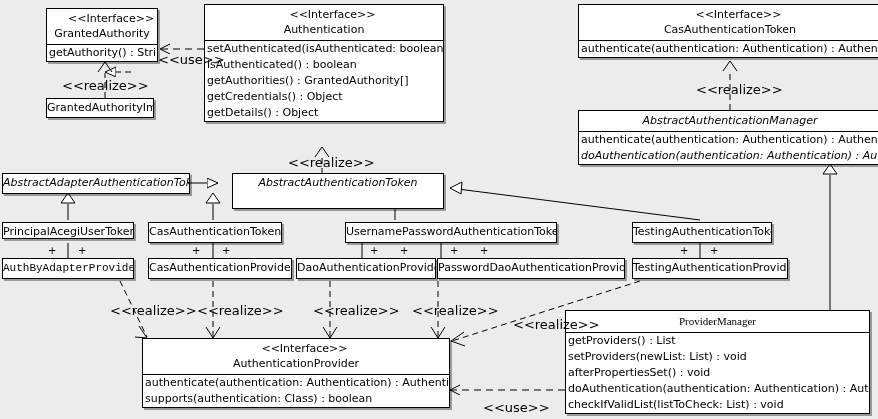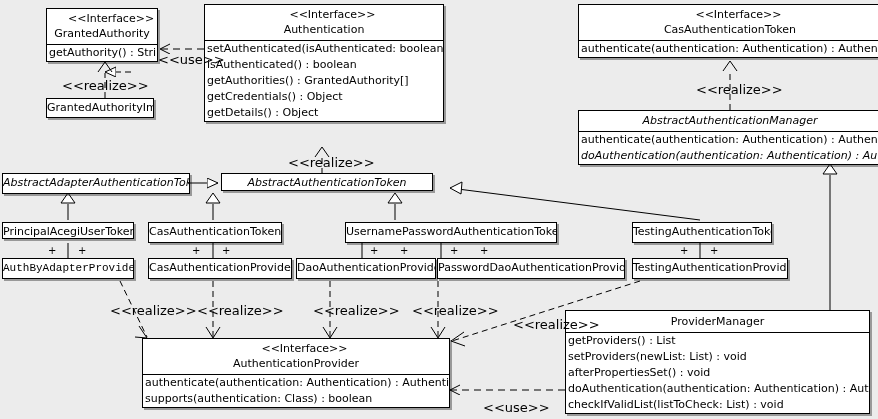--- a/index.html
+++ b/index.html
@@ -181,21 +181,21 @@
     <div class="ops sep">
       <div class="op">authenticate(authentication: Authentication) : Authentication</div>
       <div class="op abstract">doAuthentication(authentication: Authentication) : Authentication</div>
     </div>
   </div>
 
   <div class="simple abstract" style="left:2px;top:173px;width:188px;height:21px;">
     <span>AbstractAdapterAuthenticationToken</span>
   </div>
 
-  <div class="simple abstract" style="left:221px;top:173px;width:212px;height:18px;">
+  <div class="simple abstract" style="left:232px;top:173px;width:212px;height:36px;">
     <span>AbstractAuthenticationToken</span>
   </div>
 
   <div class="simple" style="left:2px;top:222px;width:132px;height:17px;">
     <span>PrincipalAcegiUserToken</span>
   </div>
   <div class="simple" style="left:148px;top:222px;width:134px;height:21px;">
     <span>CasAuthenticationToken</span>
   </div>
   <div class="simple" style="left:345px;top:222px;width:212px;height:21px;">
@@ -237,21 +237,21 @@
       <div class="stereo">&lt;&lt;Interface&gt;&gt;</div>
       <div class="cname">AuthenticationProvider</div>
     </div>
     <div class="ops sep">
       <div class="op">authenticate(authentication: Authentication) : Authentication</div>
       <div class="op">supports(authentication: Class) : boolean</div>
     </div>
   </div>
 
   <div class="uml" style="left:565px;top:310px;width:305px;">
-    <div class="head" style="padding-top:3px;">
+    <div class="head" style="padding-top:3px;font-family:Liberation Serif, serif;">
       <div class="cname">ProviderManager</div>
     </div>
     <div class="ops sep">
       <div class="op">getProviders() : List</div>
       <div class="op">setProviders(newList: List) : void</div>
       <div class="op">afterPropertiesSet() : void</div>
       <div class="op">doAuthentication(authentication: Authentication) : Authentication</div>
       <div class="op">checkIfValidList(listToCheck: List) : void</div>
     </div>
   </div>

